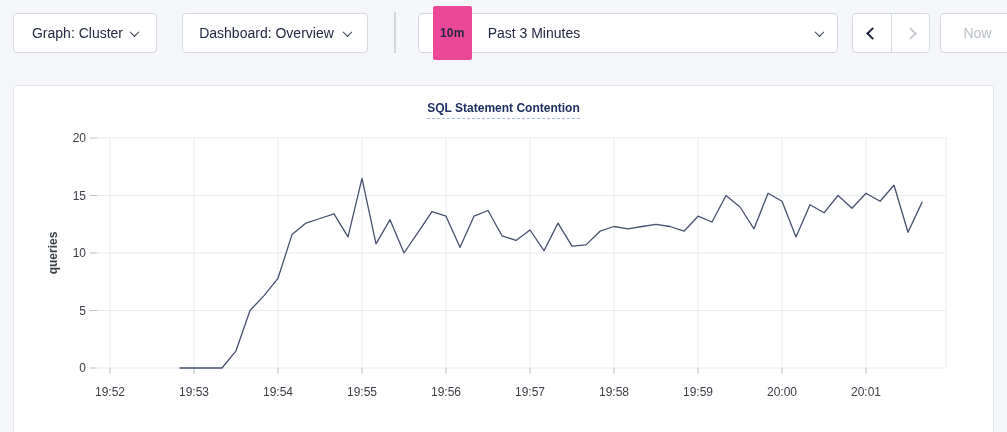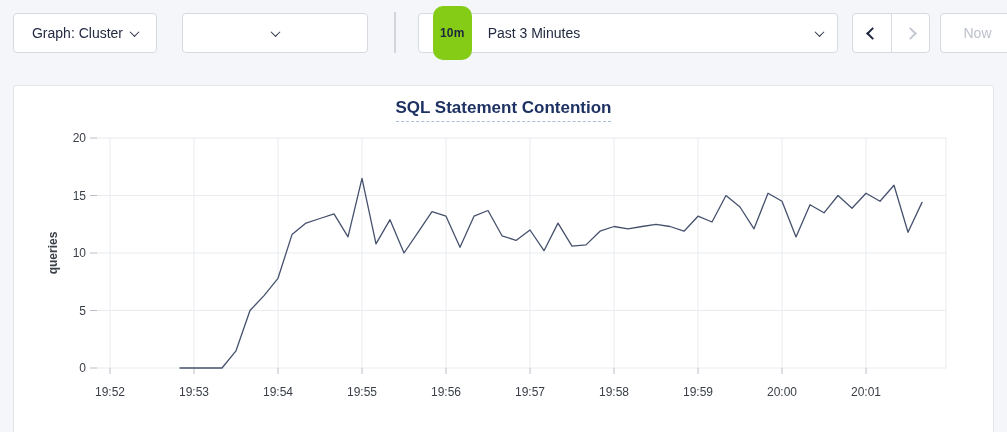--- a/index.html
+++ b/index.html
@@ -31,23 +31,23 @@
   }
   #toolbar-divider {
     position: absolute; left: 394px; top: 12px;
     width: 2px; height: 41px; background: #d2d6dc;
   }
   #time-window {
     left: 418px; width: 420px; padding: 0 14px;
     justify-content: flex-start;
   }
   #time-badge {
-    background: #84cc16; color: #1f2740;
+    background: #ec4899; color: #1f2740;
     font-size: 12px; font-weight: bold;
-    padding: 20px 7px; border-radius: 10px;
+    padding: 20px 7px; border-radius: 2px;
     margin-right: 16px; letter-spacing: 0.2px;
   }
   #time-window .chev-down { margin-left: auto; }
   #range-arrows {
     left: 852px; width: 78px; padding: 0;
   }
   .arrow-half {
     width: 50%; height: 100%;
     display: flex; align-items: center; justify-content: center;
   }
@@ -73,21 +73,21 @@
   #chart-card {
     position: absolute; left: 13px; top: 85px;
     width: 981px; height: 400px;
     background: #ffffff;
     border: 1px solid #e2e5ea;
     border-radius: 3px;
   }
   #chart-title-row { text-align: center; margin-top: 12px; }
   #chart-title {
     display: inline-block;
-    font-size: 17px; font-weight: bold;
+    font-size: 12px; font-weight: bold;
     color: #1e3163;
     border-bottom: 1px dashed #a9bcdc;
     padding-bottom: 3px;
     cursor: help;
   }
   #chart-svg {
     position: absolute; left: 0; top: 0;
     width: 1007px; height: 432px;
     pointer-events: auto;
   }
@@ -98,20 +98,21 @@
 </style>
 </head>
 <body>
 
 <div class="ctl" id="graph-dropdown">
   <span>Graph: Cluster</span>
   <span class="chev-down"></span>
 </div>
 
 <div class="ctl" id="dashboard-dropdown">
+  <span>Dashboard: Overview</span>
   <span class="chev-down"></span>
 </div>
 
 <div id="toolbar-divider"></div>
 
 <div class="ctl" id="time-window">
   <span id="time-badge">10m</span>
   <span>Past 3 Minutes</span>
   <span class="chev-down"></span>
 </div>

